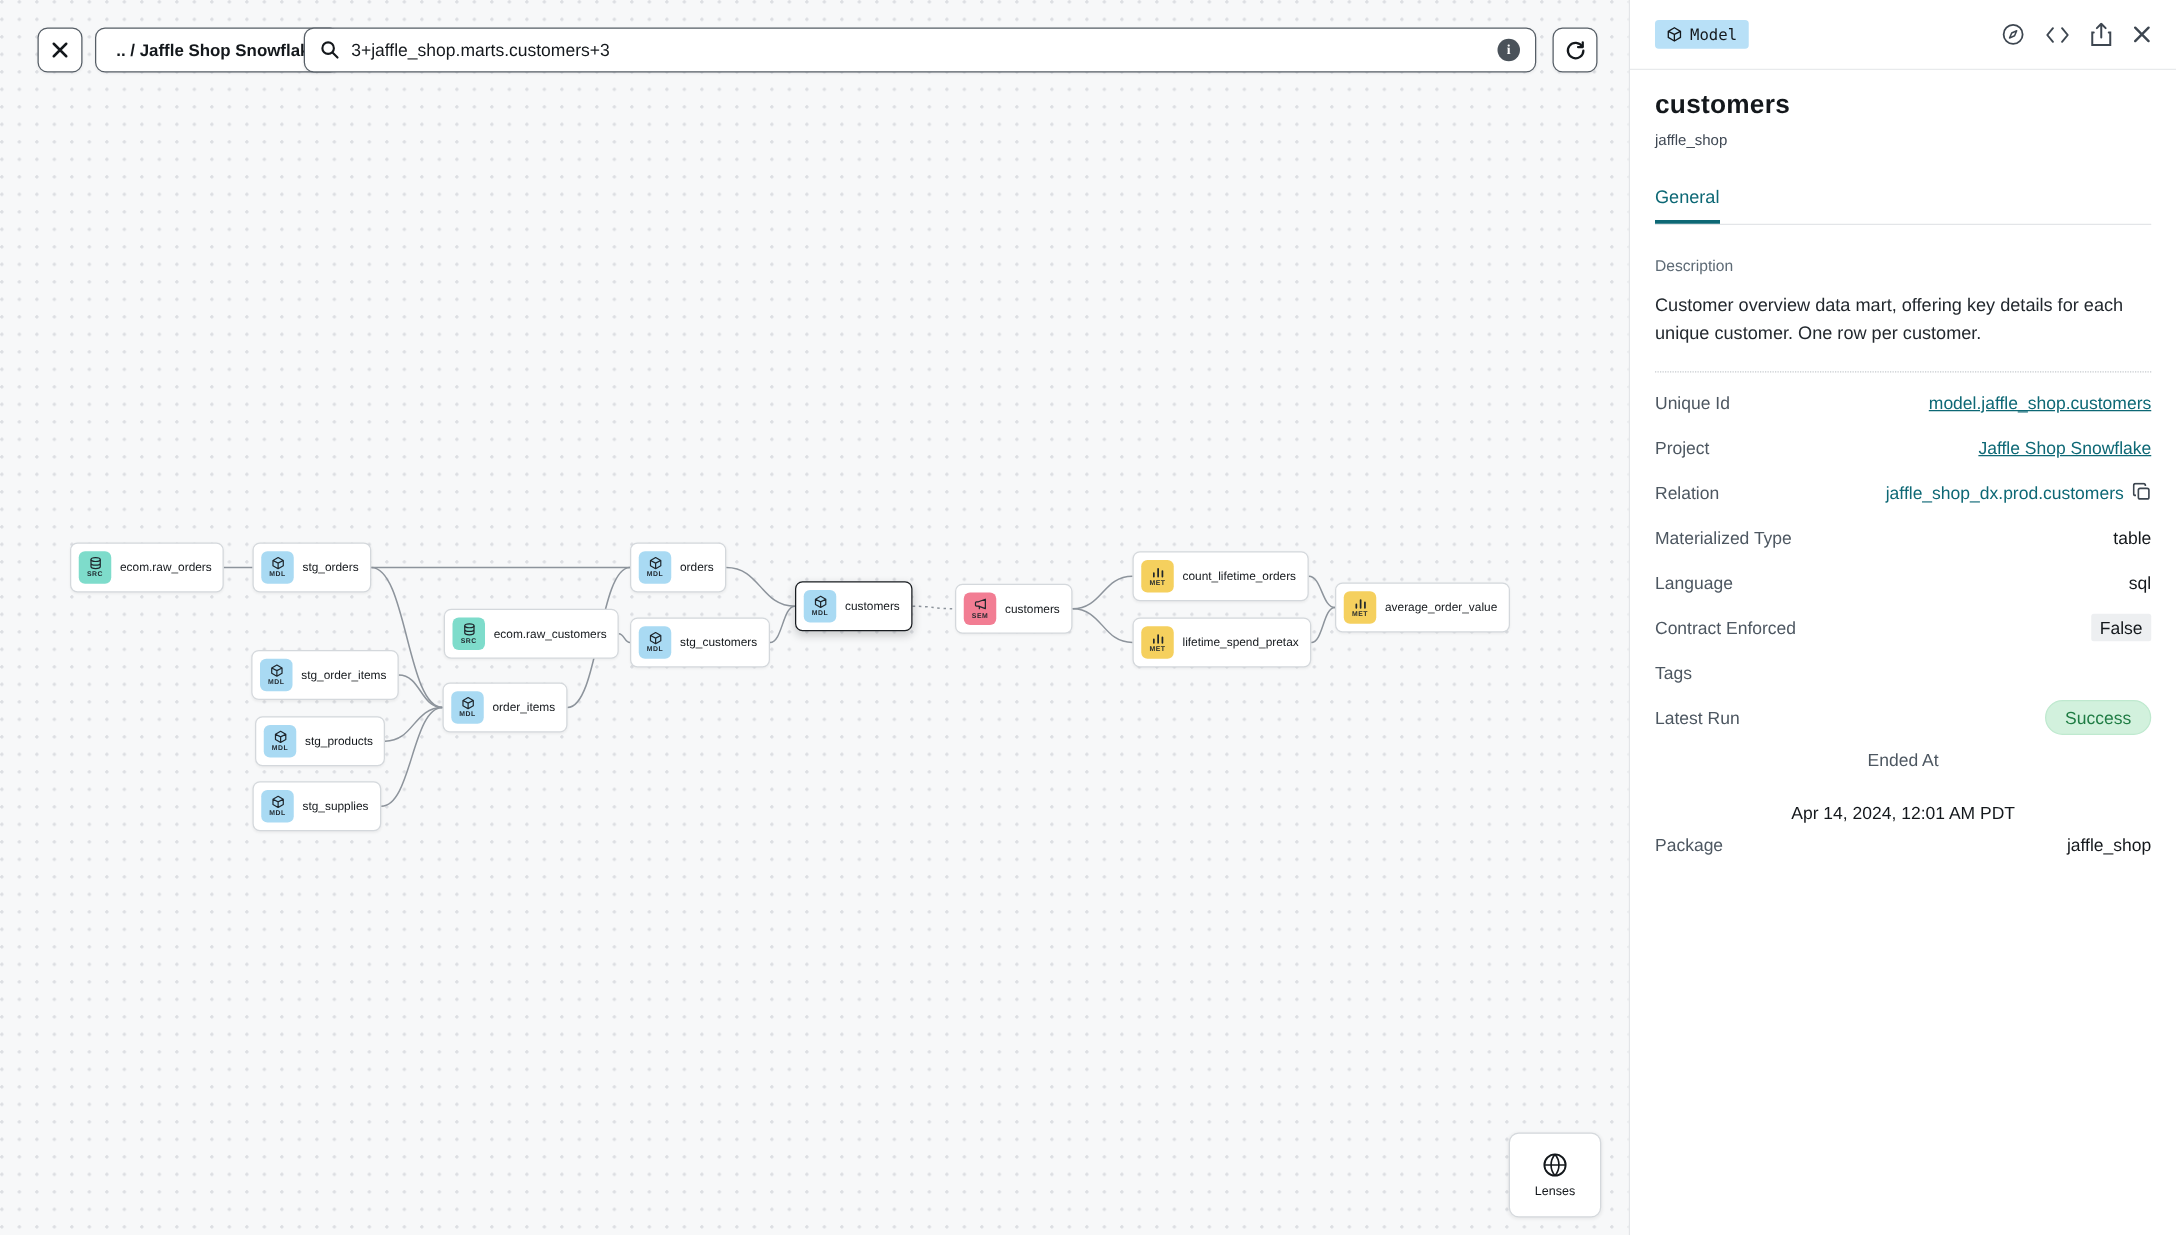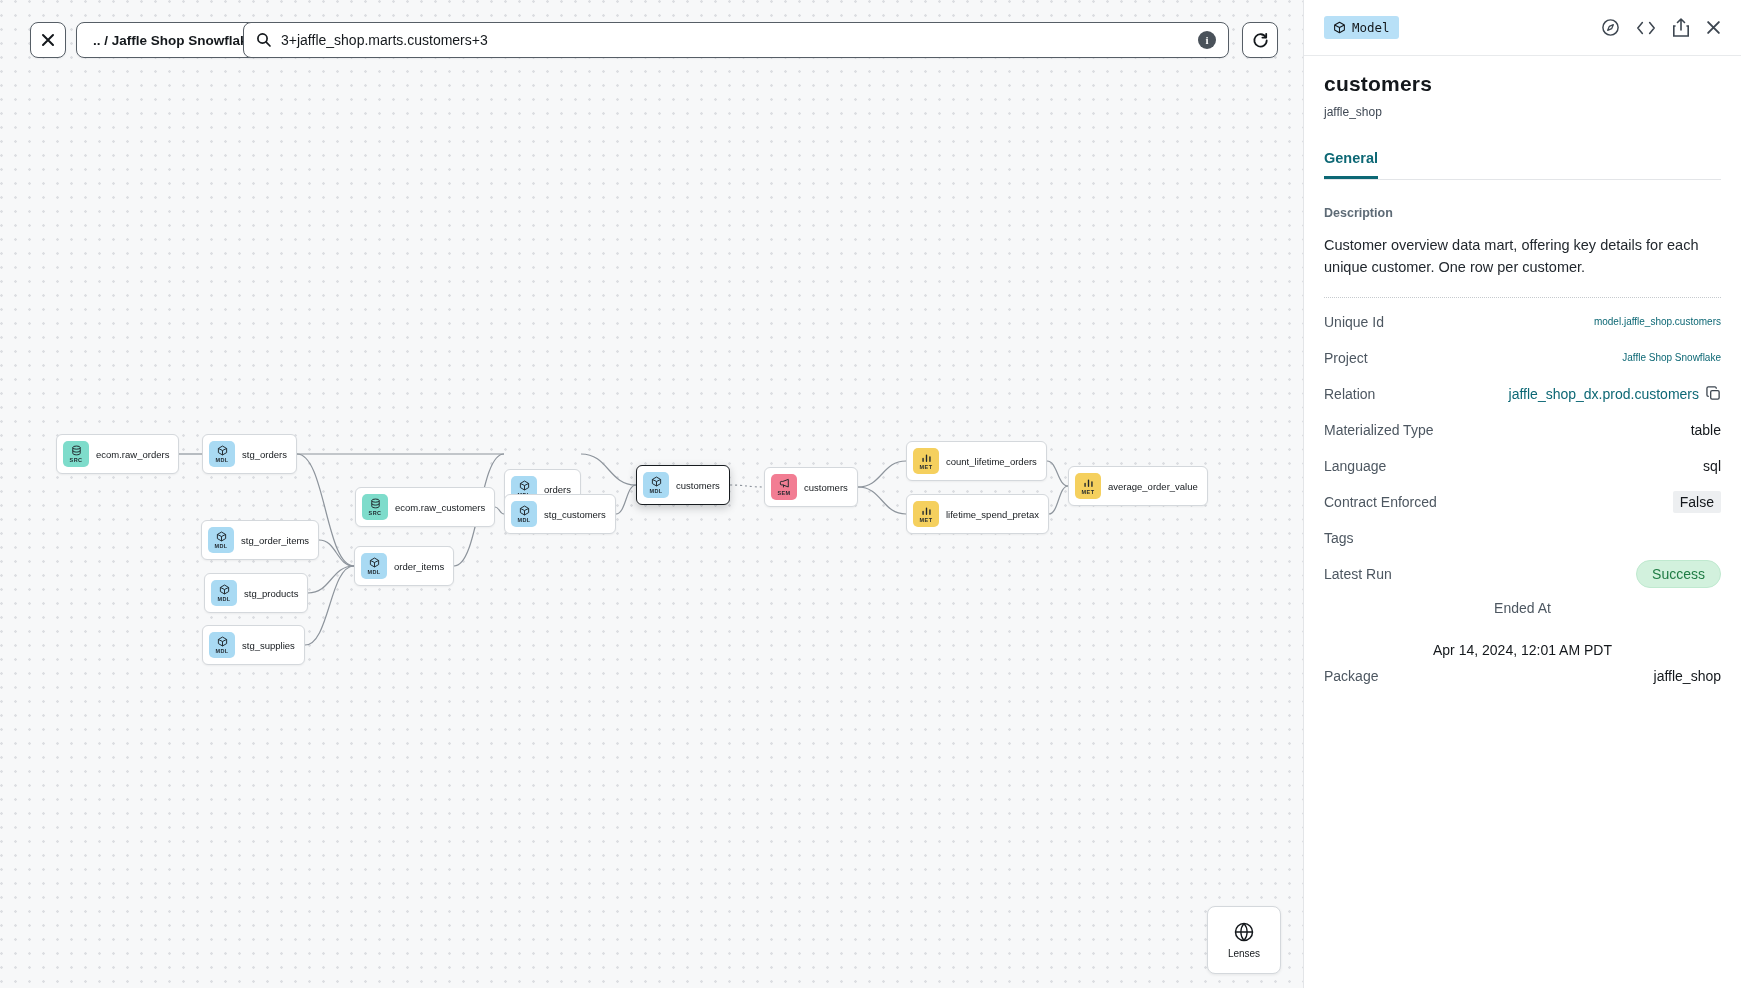--- a/index.html
+++ b/index.html
@@ -55,30 +55,30 @@
     padding:0 20px; border-bottom:1px solid #e8eaec; }
   .model-badge { display:flex; align-items:center; gap:6px; background:#b8e0f7;
     border-radius:3px; padding:4px 9px; font-family:"DejaVu Sans Mono", monospace;
     font-size:12.5px; color:#14181c; }
   .p-icons { display:flex; align-items:center; gap:16px; color:#3d4650; }
   .p-icons .ic { cursor:pointer; display:flex; }
   .p-body { padding:0 20px; }
   .p-title { font-size:21px; font-weight:bold; margin-top:16px; letter-spacing:.2px; }
   .p-sub { font-size:12px; color:#3f4854; margin-top:9px; }
   .tabs { margin-top:30px; border-bottom:1px solid #e3e5e8; }
-  .tab { display:inline-block; color:#0d6875; font-weight:bold; font-size:14.5px;
+  .tab { display:inline-block; color:#0d6875; font-weight:normal; font-size:14.5px;
     padding-bottom:10px; border-bottom:3px solid #0d6875; cursor:pointer; }
-  .sec-label { margin-top:26px; font-size:12.5px; font-weight:bold; color:#5d6a75; }
+  .sec-label { margin-top:26px; font-size:12.5px; font-weight:normal; color:#5d6a75; }
   .desc { margin-top:14px; font-size:14.5px; line-height:1.55; color:#22282e; }
   .dotted { border:none; border-top:1.5px dotted #c6cace; margin-top:18px; }
   .frow { display:flex; align-items:center; justify-content:space-between; min-height:36px;gap:26px; }
   .frow.first { margin-top:6px; }
   .flabel { font-size:14px; color:#4d5761; }
   .fvalue { font-size:14px; color:#14181c; }
-  a.link { color:#0d6875; font-size:10px; cursor:pointer; }
+  a.link { color:#0d6875; text-decoration:underline; font-size:14px; cursor:pointer; }
   .teal { color:#0d6875; }
   .val-wrap { display:flex; align-items:center; gap:7px; }
   .copy { cursor:pointer; color:#3d4650; display:flex; }
   .badge-gray { background:#edeff1; border-radius:2px; padding:3px 7px; font-size:14px; }
   .pill-success { background:#d2f1dd; border:1px solid #bfe9cf; color:#1f7c44;
     border-radius:999px; padding:5px 15px; font-size:14px; cursor:default; }
   .gap-top { margin-top:8px;flex-direction:column; }
 </style>
 </head>
 <body>
@@ -160,21 +160,21 @@
       </div>
       <div class="node" style="left: 354px; top: 546px;">
         <span class="nbadge" style="background:#a9daf3">
           <svg width="11" height="11" viewBox="0 0 16 16">
             <path d="M8 1.5 14 5v6L8 14.5 2 11V5z M8 8 14 5 M8 8 2 5 M8 8v6.5" fill="none" stroke="#1f262c" stroke-width="1.4" stroke-linejoin="round"></path>
           </svg>
           <span class="ktxt">MDL</span>
         </span>
         <span class="nlabel">order_items</span>
       </div>
-      <div class="node" style="left: 504px; top: 434px; margin-top: 35px;">
+      <div class="node" style="left: 504px; top: 434px;">
         <span class="nbadge" style="background:#a9daf3">
           <svg width="11" height="11" viewBox="0 0 16 16">
             <path d="M8 1.5 14 5v6L8 14.5 2 11V5z M8 8 14 5 M8 8 2 5 M8 8v6.5" fill="none" stroke="#1f262c" stroke-width="1.4" stroke-linejoin="round"></path>
           </svg>
           <span class="ktxt">MDL</span>
         </span>
         <span class="nlabel">orders</span>
       </div>
       <div class="node" style="left: 504px; top: 494px;">
         <span class="nbadge" style="background:#a9daf3">

